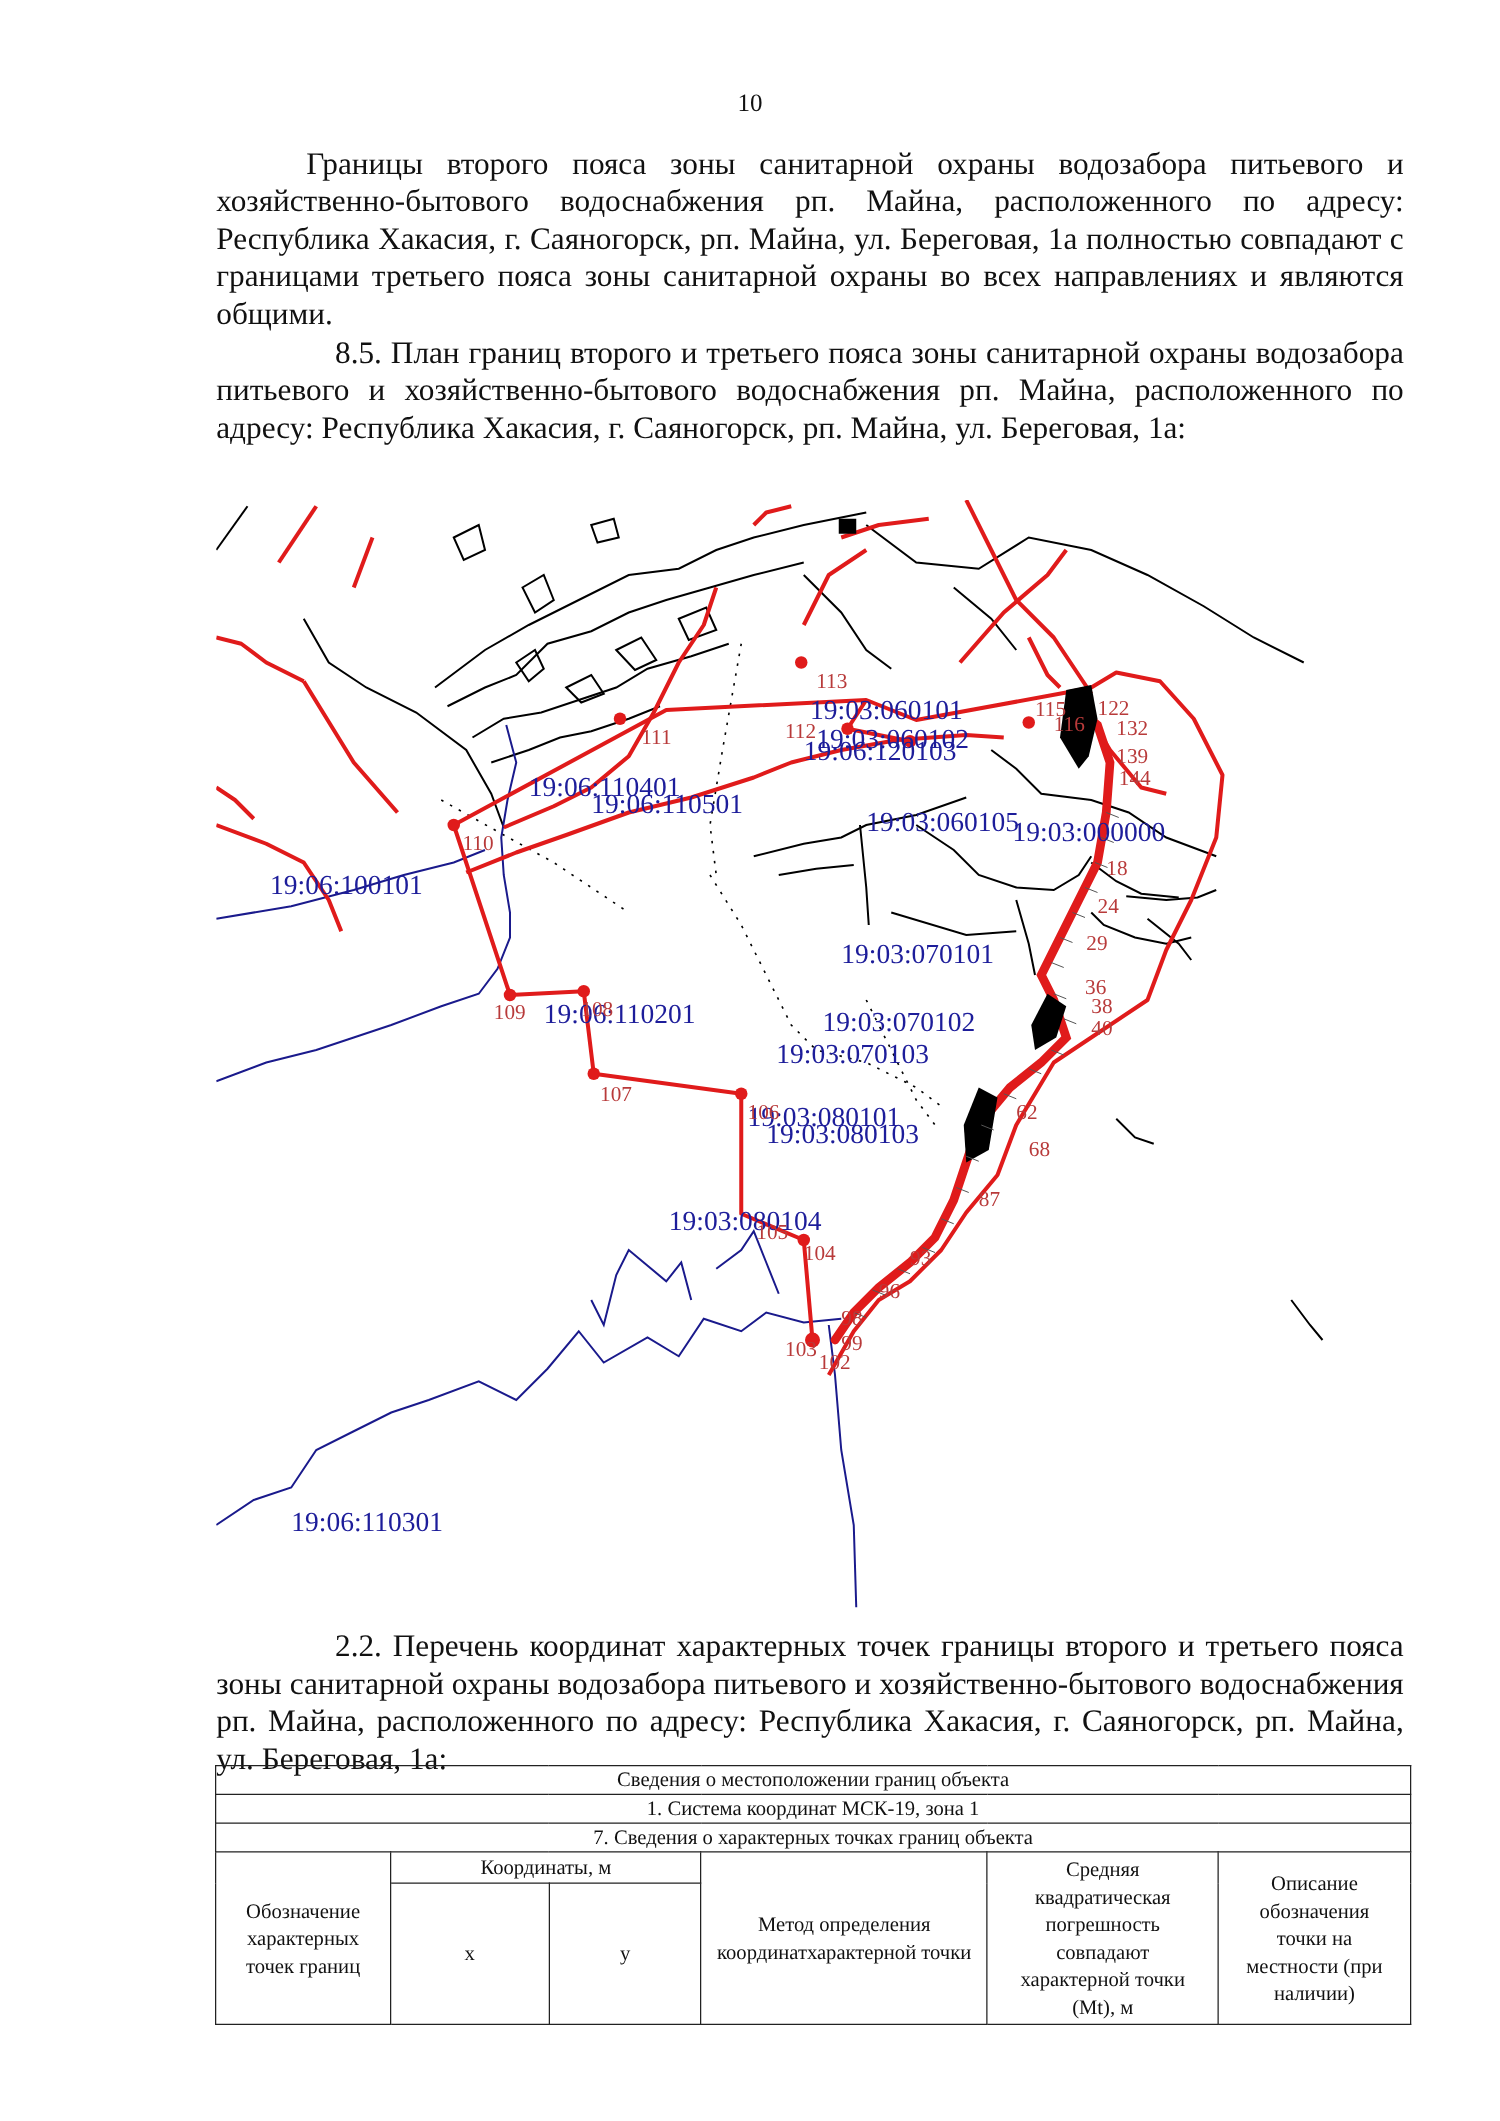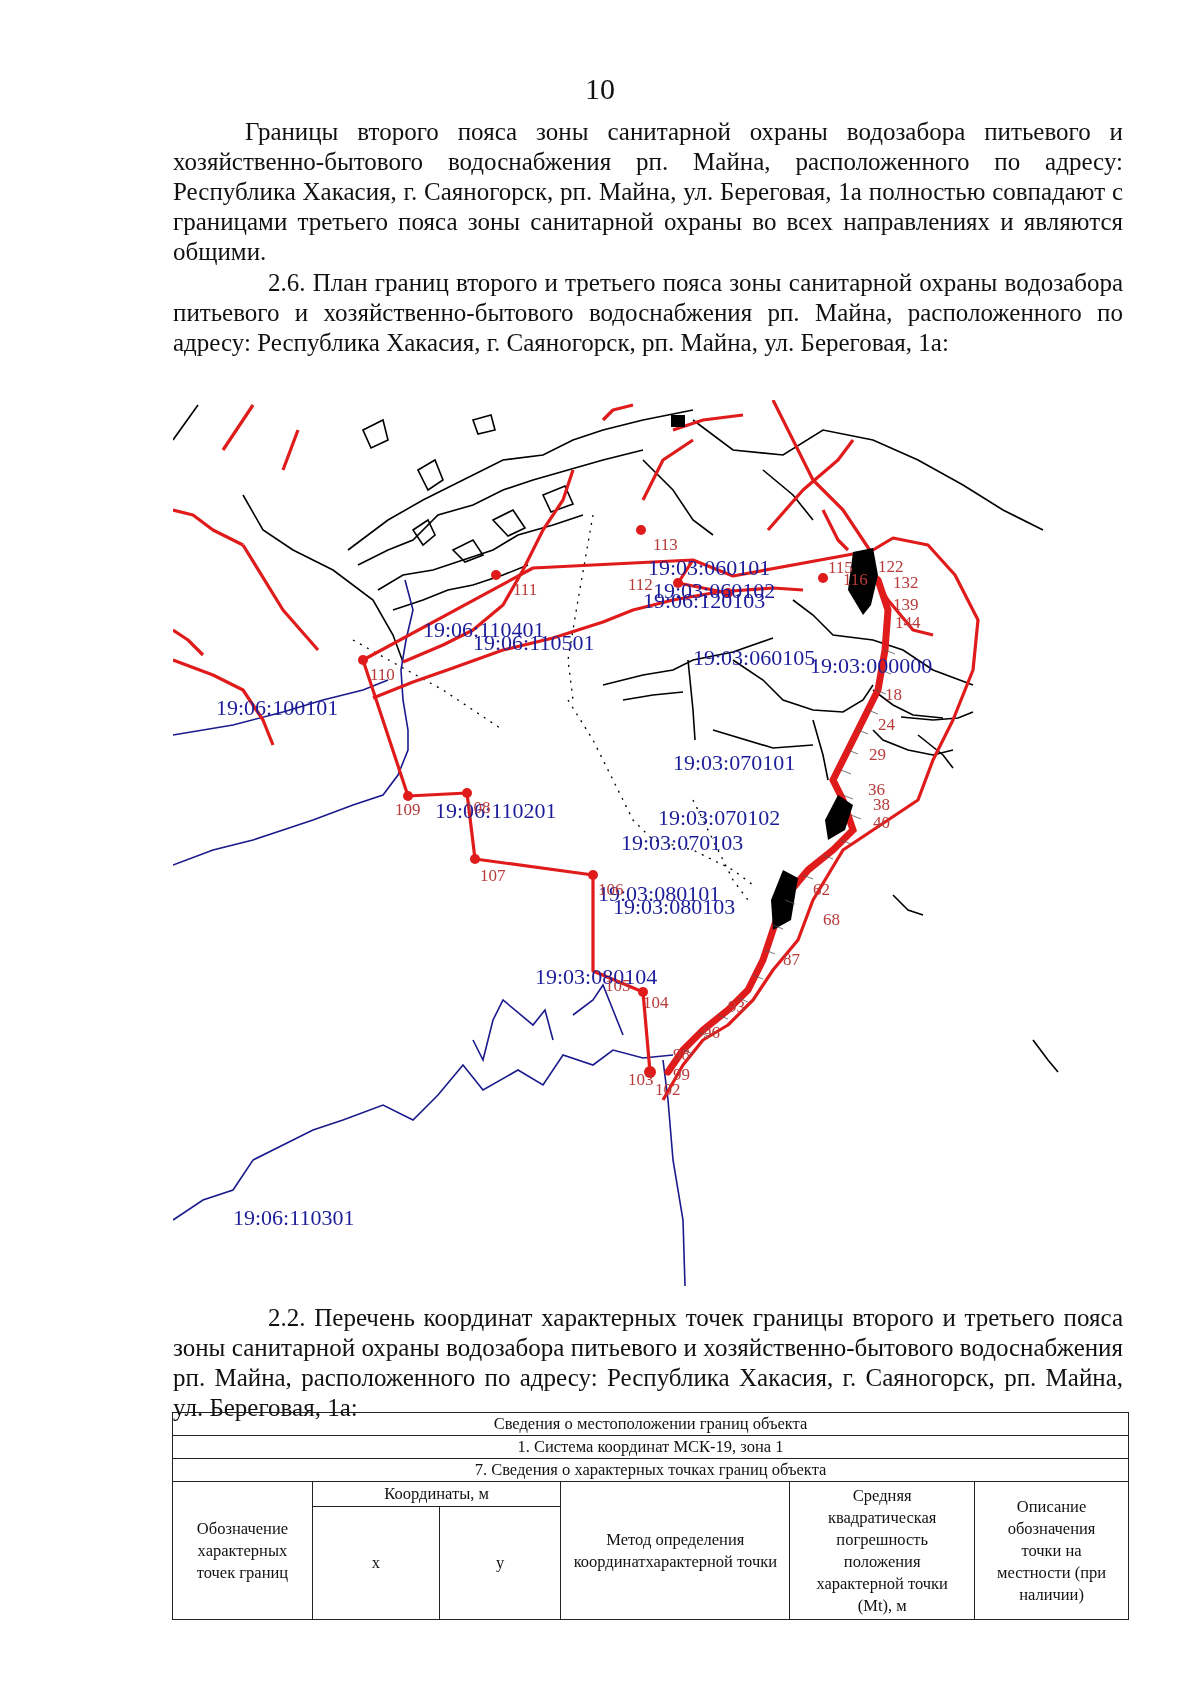--- a/index.html
+++ b/index.html
@@ -1,18 +1,18 @@
 <!DOCTYPE html>
 <html><head>
 <meta charset="utf-8">
 <style>
   html, body { margin:0; padding:0; background:#ffffff; }
   body { width:1200px; height:1697px; position:relative; overflow:hidden;
          font-family:"Liberation Serif", "DejaVu Serif", serif; color:#111; }
-  .page-num { position:absolute; top:72px; left:0; width:1200px; text-align:center; font-size:30px; }
+  .page-num { position:absolute; top:72px; left:0; width:1200px; text-align:center; font-size:20px; }
   .para { position:absolute; left:173px; width:950px; font-size:25px; line-height:30px;
           text-align:justify; text-align-last:left; }
   .para .ind { display:inline-block; width:72px; }
   .para.wide .ind { width:95px; }
   #p1 { top:117px; }
   #p2 { top:268px; }
   #p3 { top:1303px; }
   .map { position:absolute; left:173px; top:400px; width:950px; height:886px; }
   .map svg { display:block; }
   .tbl { position:absolute; left:172px; top:1412px; width:957px; border-collapse:collapse;
@@ -22,21 +22,21 @@
   .map-label-blue { fill:#1d1d9a; font-family:"Liberation Serif", serif; font-size:22px; }
   .map-label-red { fill:#b83a3a; font-family:"Liberation Serif", serif; font-size:17px; }
 </style>
 </head>
 <body>
 
 <div class="page-num">10</div>
 
 <div class="para" id="p1"><span class="ind"></span><span>Границы второго пояса зоны санитарной охраны водозабора питьевого и хозяйственно-бытового водоснабжения рп. Майна, расположенного по адресу: Республика Хакасия, г. Саяногорск, рп. Майна, ул. Береговая, 1а полностью совпадают с границами третьего пояса зоны санитарной охраны во всех направлениях и являются общими.</span></div>
 
-<div class="para wide" id="p2"><span class="ind"></span><span>2.6. План границ второго и третьего пояса зоны санитарной охраны водозабора питьевого и хозяйственно-бытового водоснабжения рп. Майна, расположенного по адресу: Республика Хакасия, г. Саяногорск, рп. Майна, ул. Береговая, 1а:</span></div>
+<div class="para wide" id="p2"><span class="ind"></span><span>8.5. План границ второго и третьего пояса зоны санитарной охраны водозабора питьевого и хозяйственно-бытового водоснабжения рп. Майна, расположенного по адресу: Республика Хакасия, г. Саяногорск, рп. Майна, ул. Береговая, 1а:</span></div>
 
 <div class="map">
   <svg width="950" height="886" viewBox="0 0 950 886" xmlns="http://www.w3.org/2000/svg">
 
     <g fill="none" stroke="#000" stroke-width="1.6">
       <path d="M0 40 L25 5"></path>
       <path d="M70 95 L90 130 L120 150 L160 170 L200 200 L220 235 L230 262"></path>
       <path d="M175 150 L215 120 L250 100 L290 80 L330 60 L370 55 L400 40 L430 30 L470 20 L520 10"></path>
       <path d="M185 165 L215 150 L240 140 L265 115 L300 105 L330 90 L360 80 L395 70 L430 60 L470 50"></path>
       <path d="M205 190 L230 175 L260 170 L290 160 L320 150 L345 135 L380 125 L410 115"></path>
@@ -203,21 +203,21 @@
   <tr>
     <td class="full" colspan="6">1. Система координат МСК-19, зона 1</td>
   </tr>
   <tr>
     <td class="full" colspan="6">7. Сведения о характерных точках границ объекта</td>
   </tr>
   <tr>
     <td rowspan="2">Обозначение характерных точек границ</td>
     <td colspan="2" style="height:24px">Координаты, м</td>
     <td rowspan="2">Метод определения координатхарактерной точки</td>
-    <td rowspan="2">Средняя квадратическая погрешность положения характерной точки (Mt), м</td>
+    <td rowspan="2">Средняя квадратическая погрешность совпадают характерной точки (Mt), м</td>
     <td rowspan="2">Описание обозначения точки на местности (при наличии)</td>
   </tr>
   <tr>
     <td style="height:112px">x</td>
     <td>y</td>
   </tr>
 </tbody>
   </table>
 
 </body></html>

